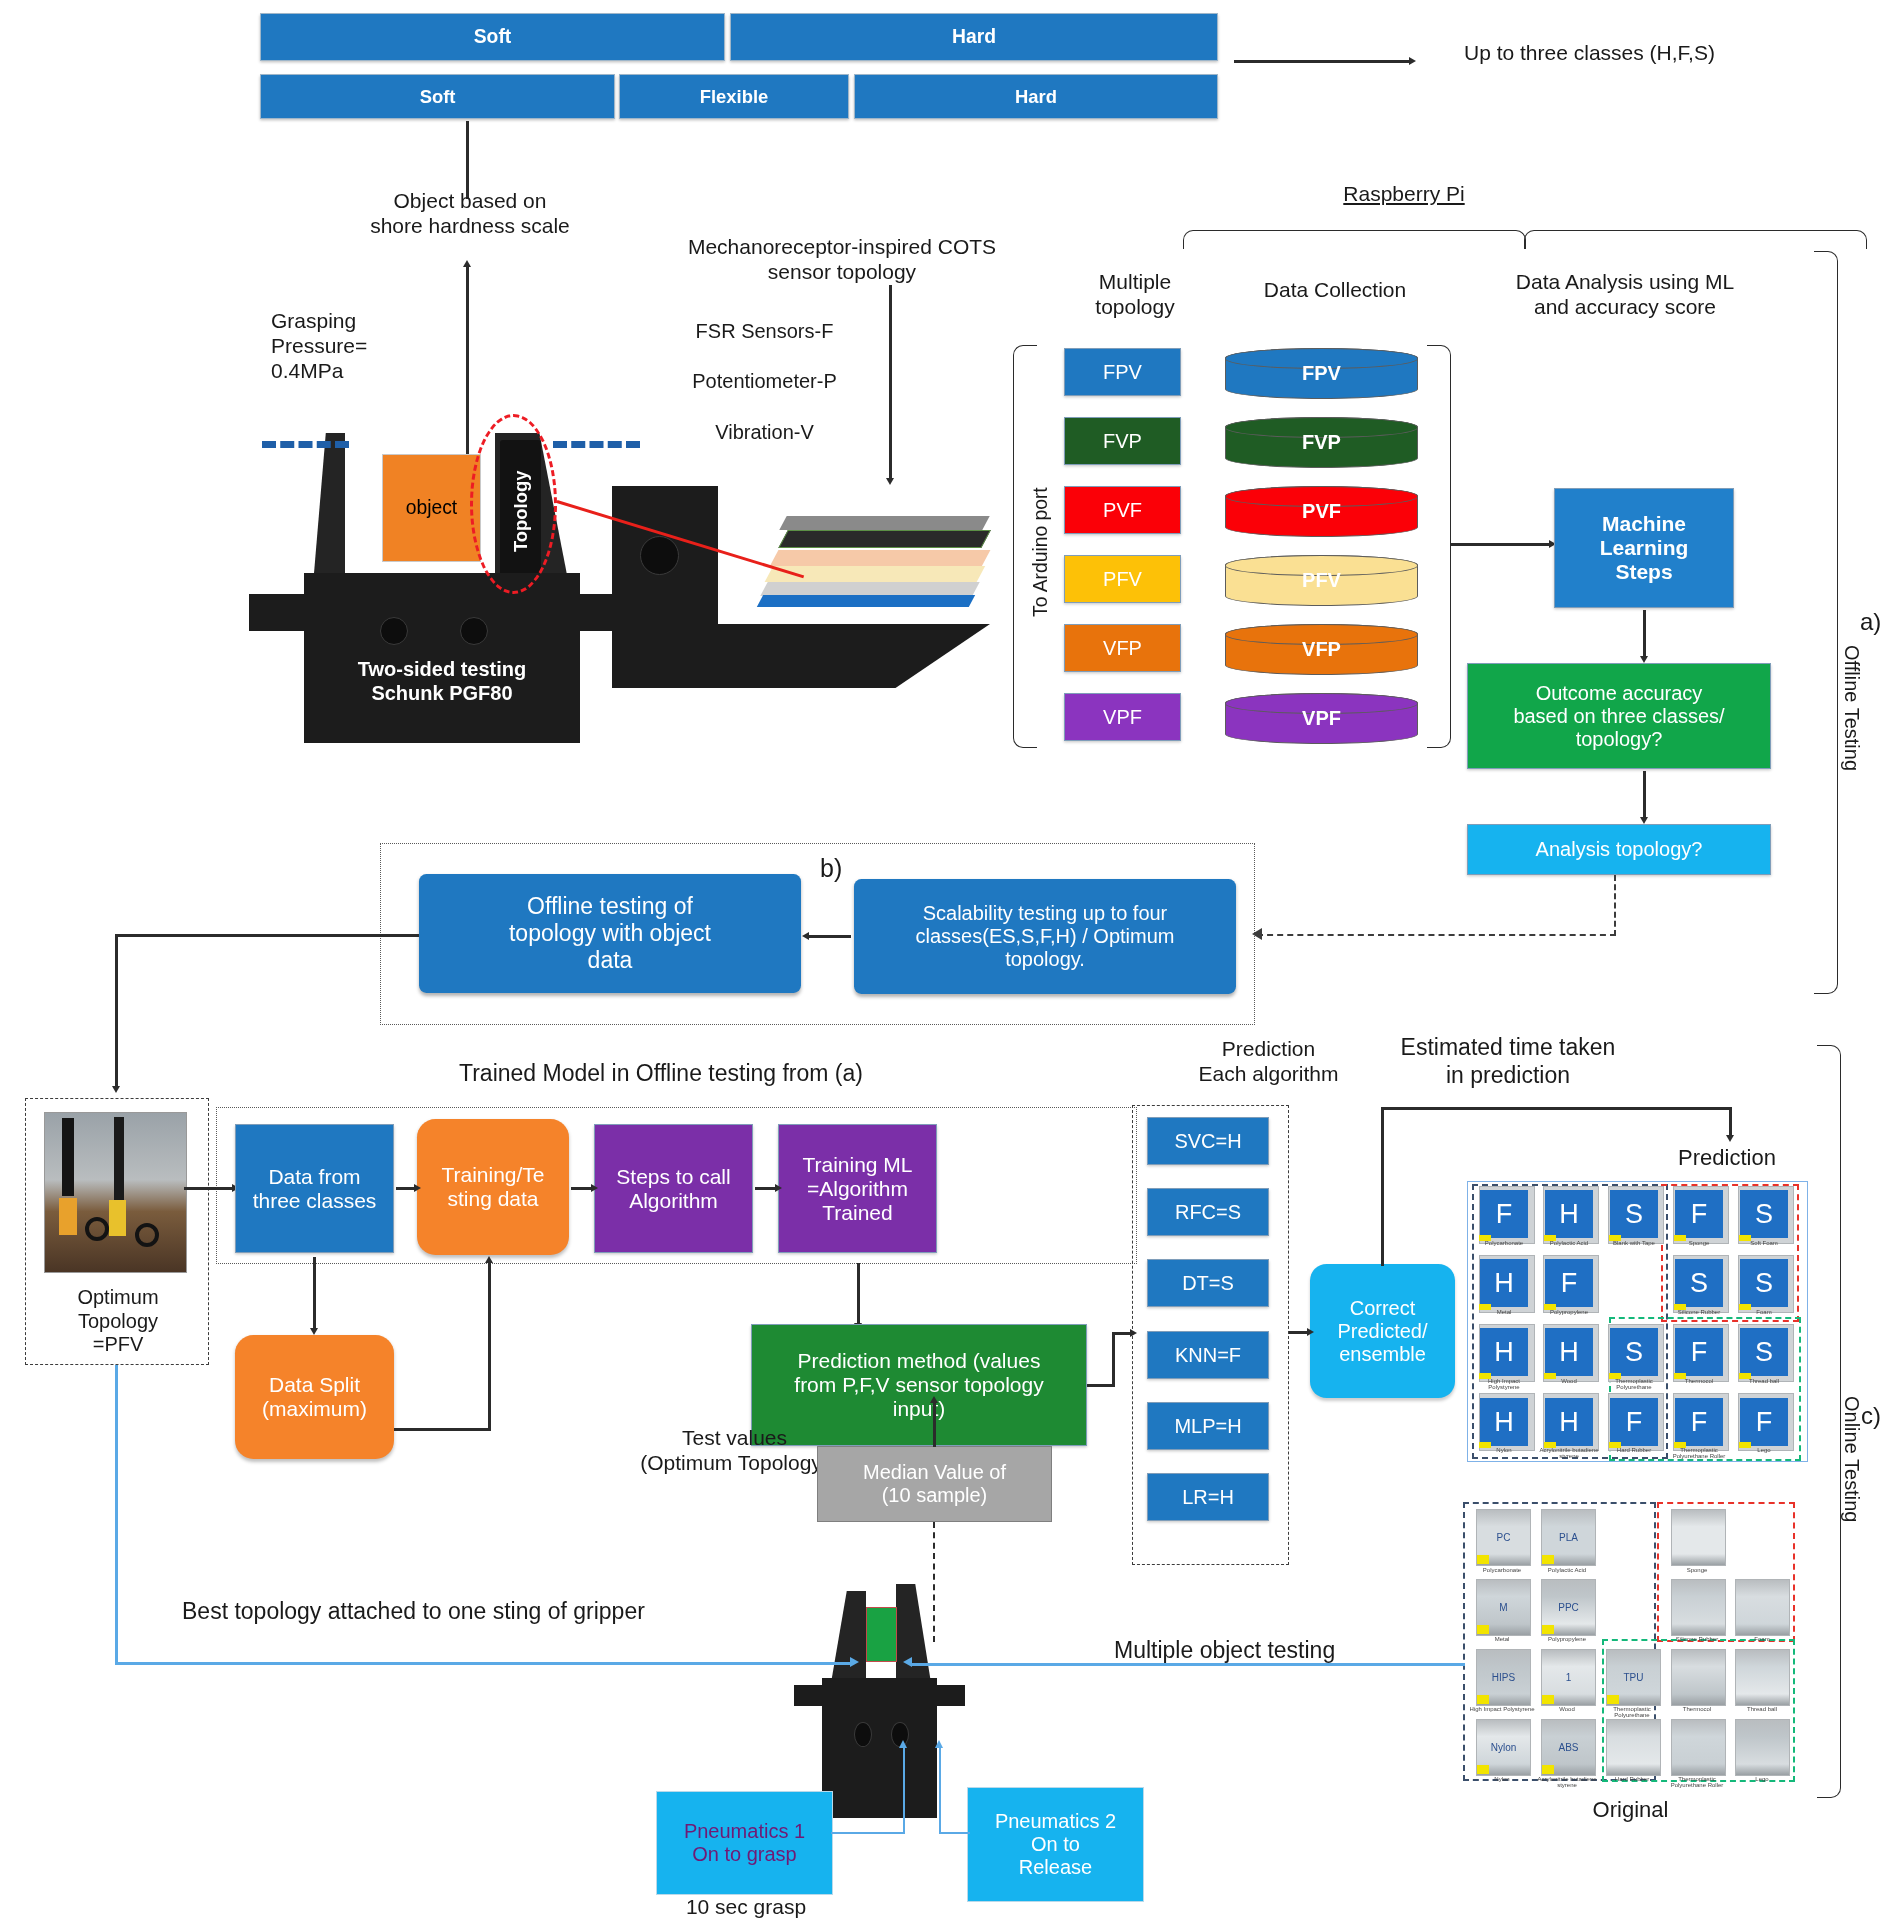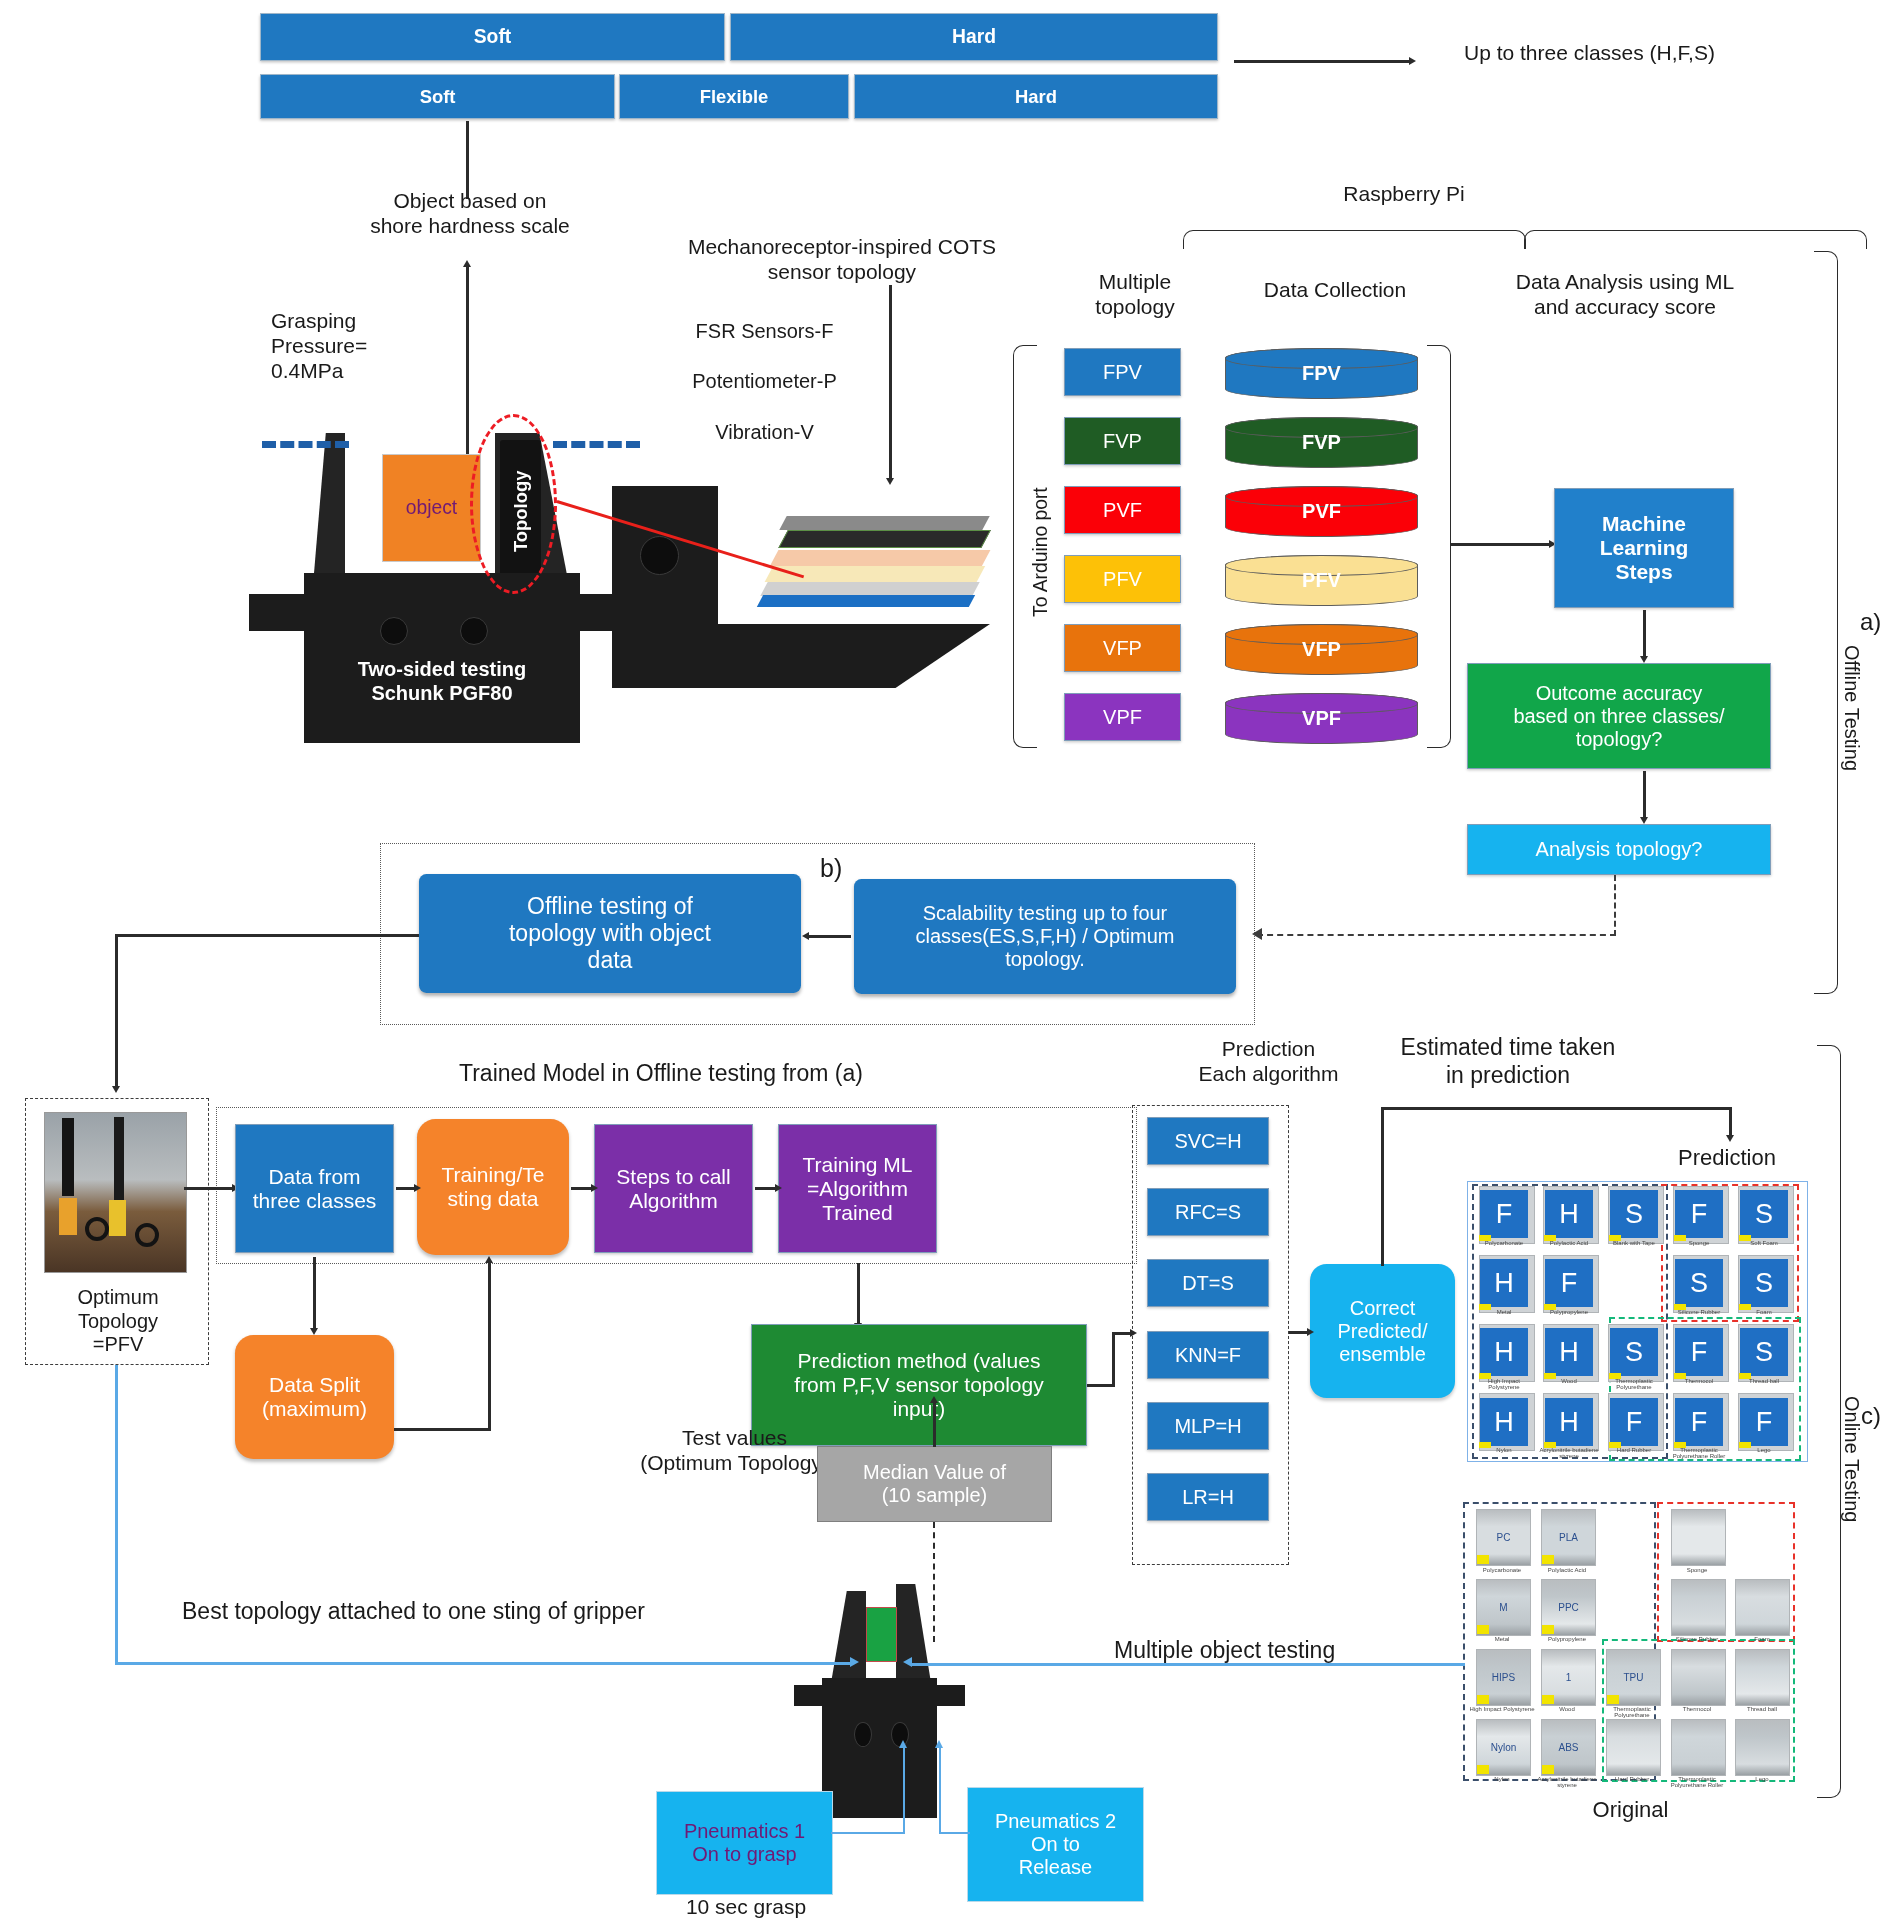--- a/index.html
+++ b/index.html
@@ -97,21 +97,21 @@
   <div>
     <div class="grip-jaw" style="left:313px;top:433px;width:32px;height:152px;clip-path:polygon(40% 0,100% 0,100% 100%,0 100%);"></div>
     <div class="grip-jaw" style="left:495px;top:433px;width:74px;height:152px;clip-path:polygon(0 0,60% 0,100% 100%,0 100%);"></div>
     <div class="abs" style="left:500px;top:440px;width:41px;height:138px;background:#121212;border-radius:2.8px;"></div>
     <div class="txt vert180 ctr" style="left:503px;top:454px;width:35px;height:115px;color:#fff;font-size:18.4px;font-weight:600;">Topology</div>
     <div class="grip-body" style="left:304px;top:573px;width:276px;height:170px;"></div>
     <div class="grip-body" style="left:249px;top:594px;width:60px;height:37px;"></div>
     <div class="grip-body" style="left:576px;top:594px;width:60px;height:37px;"></div>
     <div class="screw" style="left:380px;top:617px;width:26px;height:26px;"></div>
     <div class="screw" style="left:460px;top:617px;width:26px;height:26px;"></div>
-    <div class="abs" style="left:382px;top:454px;width:99px;height:108px;background:#f08224;border:0.9px solid #c9c9c9;display:flex;align-items:center;justify-content:center;color:#701a75;font-size:19.3px;">object</div>
+    <div class="abs" style="left:382px;top:454px;width:99px;height:108px;background:#f08224;border:0.9px solid #c9c9c9;display:flex;align-items:center;justify-content:center;color:#000000;font-size:19.3px;">object</div>
     <div class="txt ctr" style="left:304px;top:654px;width:276px;height:55px;color:#fff;font-size:20px;font-weight:600;">Two-sided testing
 Schunk PGF80</div>
 
     <div class="abs" style="left:470px;top:414px;width:87px;height:180px;border:3.7px dashed #ed1c24;border-radius:50%;"></div>
 
     <div class="abs" style="left:262px;top:441px;width:87px;height:7.4px;border-top:7.4px dashed #1f5fa8;"></div>
     <div class="abs" style="left:553px;top:441px;width:87px;height:7.4px;border-top:7.4px dashed #1f5fa8;"></div>
   </div>
 
   <div>
@@ -120,21 +120,21 @@
     <div class="grip-body" style="left:612px;top:624px;width:378px;height:64px;clip-path:polygon(0 0,100% 0,75% 100%,0 100%);"></div>
     <div class="abs" style="left:783px;top:516px;width:203px;height:14px;background:#8a8a8a;transform:skewX(-28deg);"></div>
     <div class="abs" style="left:783px;top:530px;width:203px;height:18.4px;background:#2a2a2a;transform:skewX(-28deg);border:0.9px solid #5c8f46;"></div>
     <div class="abs" style="left:774px;top:550px;width:212px;height:16.6px;background:#f6c9a8;transform:skewX(-28deg);"></div>
     <div class="abs" style="left:769px;top:566px;width:212px;height:15.7px;background:#f7e8b8;transform:skewX(-28deg);"></div>
     <div class="abs" style="left:764px;top:582px;width:212px;height:14px;background:#d0d0d0;transform:skewX(-28deg);"></div>
     <div class="abs" style="left:760px;top:595px;width:212px;height:12px;background:#1b6fc4;transform:skewX(-28deg);"></div>
     <div class="abs" style="left:557px;top:500px;width:258px;height:2.8px;background:#e8201a;transform:rotate(17deg);transform-origin:left center;"></div>
   </div>
 
-  <div class="txt ctr" style="left:1289px;top:180px;width:230px;height:28px;font-size:21px;">Raspberry Pi</div>
+  <div class="txt ctr" style="left:1289px;top:180px;width:230px;height:28px;font-size:21px;text-decoration:underline;">Raspberry Pi</div>
   <div class="brace-t" style="left:1183px;top:230px;width:341px;height:18.4px;"></div>
   <div class="brace-t" style="left:1524px;top:230px;width:341px;height:18.4px;"></div>
 
   <div class="txt ctr" style="left:1059px;top:267px;width:152px;height:55px;font-size:21px;">Multiple
 topology</div>
   <div class="txt ctr" style="left:1220px;top:276px;width:230px;height:28px;font-size:21px;">Data Collection</div>
   <div class="txt ctr" style="left:1464px;top:267px;width:322px;height:55px;font-size:21px;">Data Analysis using ML
 and accuracy score</div>
 
   <div class="brace" style="left:1013px;top:345px;width:23px;height:401px;"></div>

